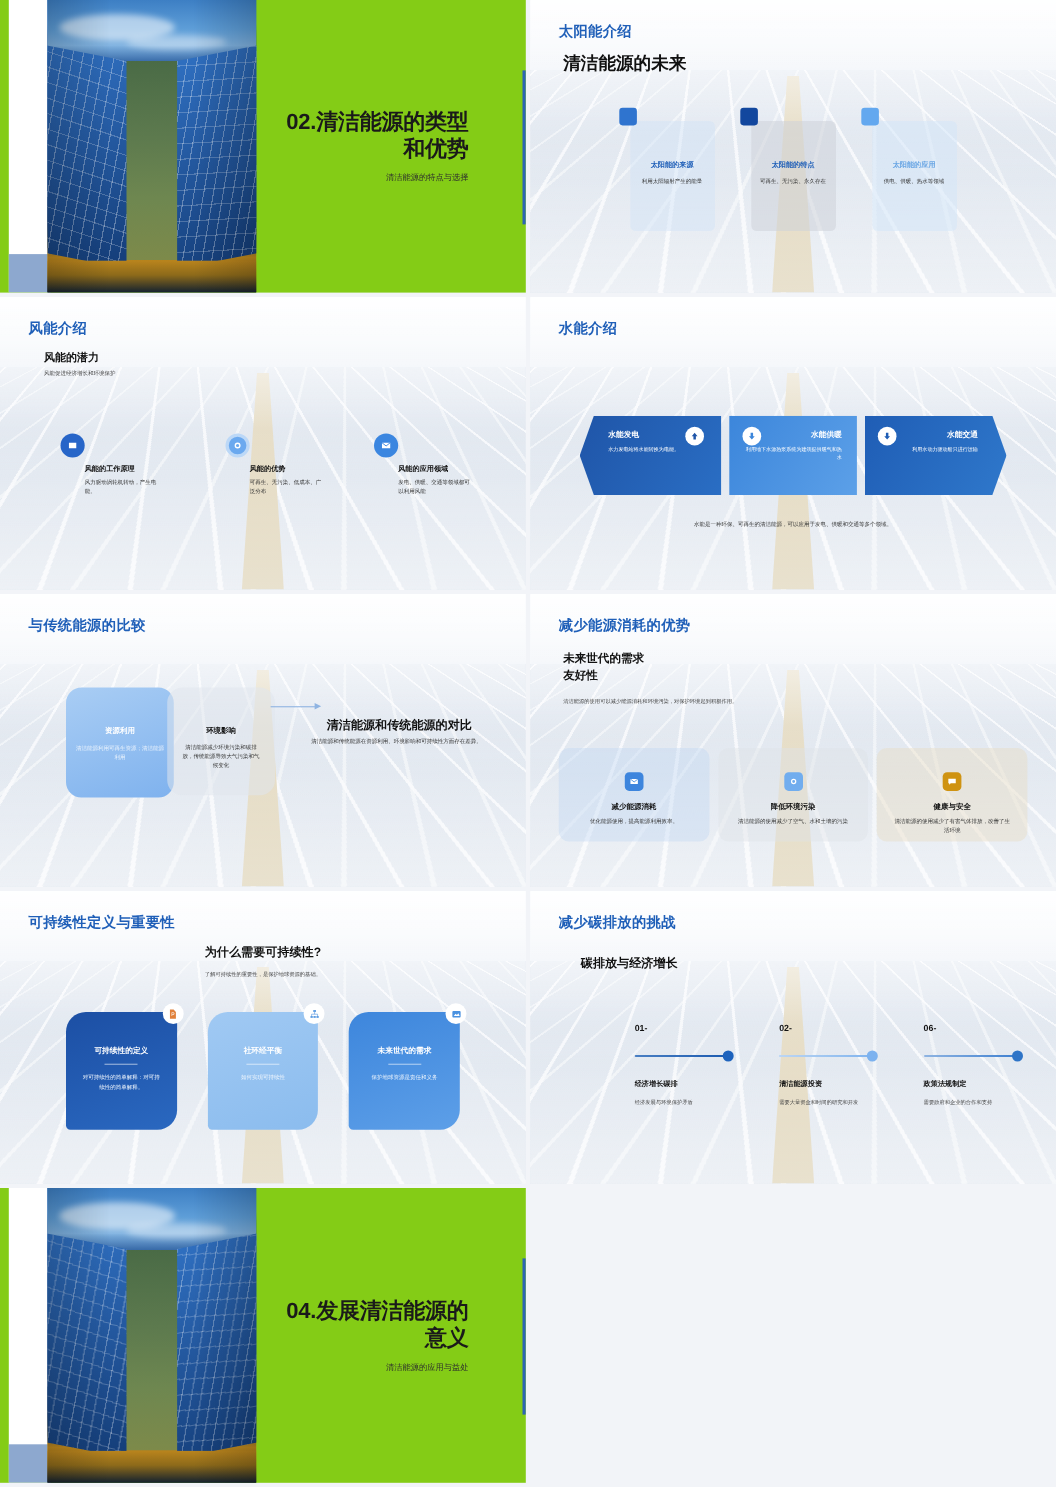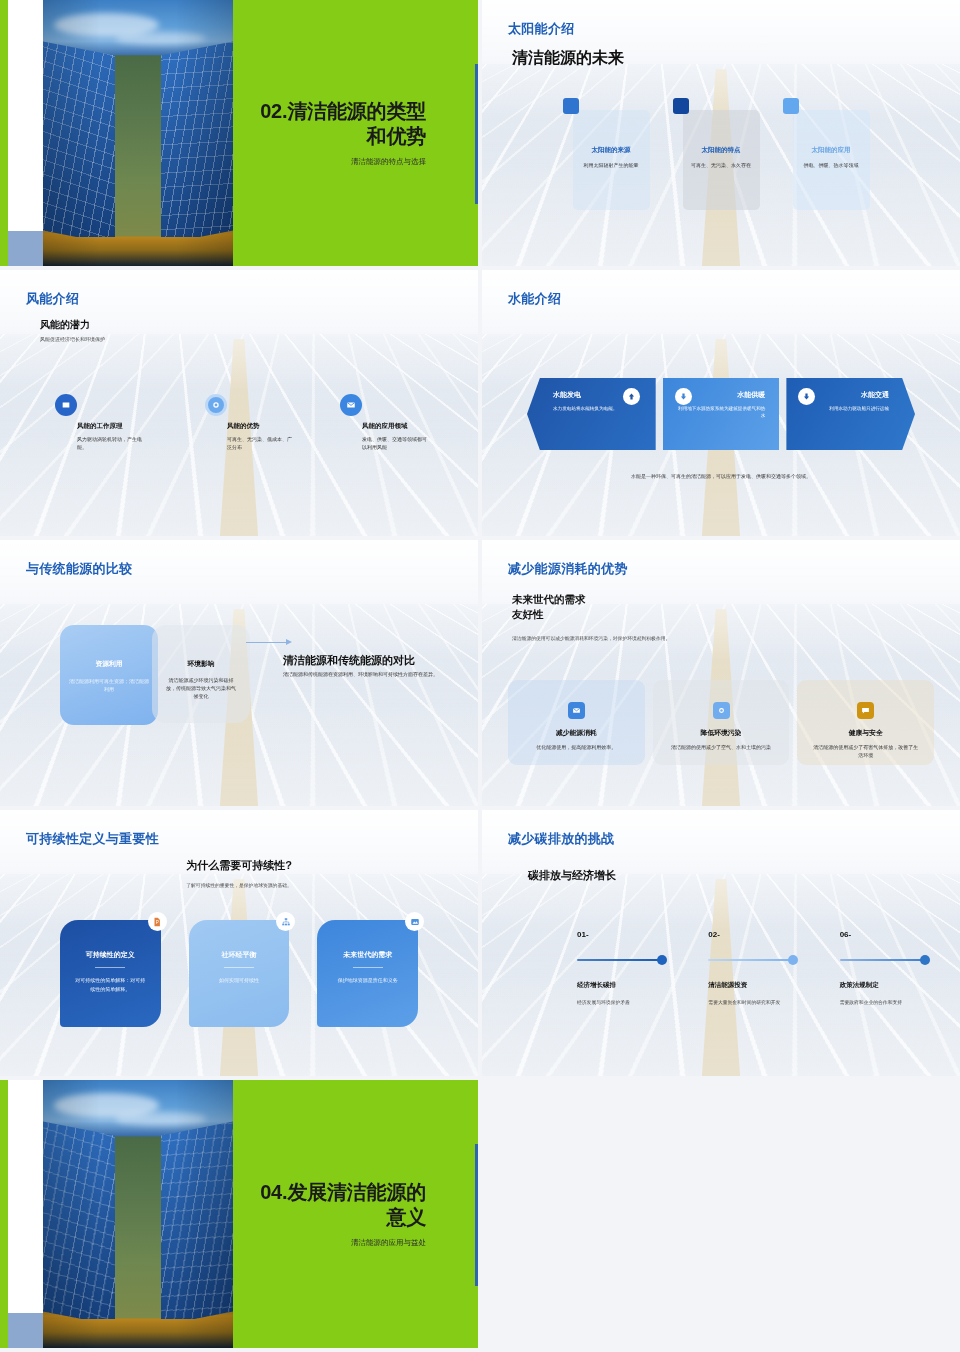--- a/index.html
+++ b/index.html
@@ -160,21 +160,21 @@
   .cmp .midcard {
     position:absolute; left:152px; top:85px; width:98px; height:98px; border-radius:14px;
     background:rgba(224,230,237,.55); text-align:center; padding-top:34px;
   }
   .cmp .midcard .t { font-size:6.8px; font-weight:bold; color:#111; }
   .cmp .midcard .d { font-size:5px; color:#333; margin-top:7px; line-height:1.6; padding:0 12px; }
   .cmp .arrow { position:absolute; left:246px; top:99px; width:48px; height:6px; }
   .cmp .arrow .ln { position:absolute; left:0; top:3px; width:42px; height:1px; background:#8fb4e2; }
   .cmp .arrow .hd { position:absolute; left:40px; top:0px; width:0; height:0; border-left:6px solid #8fb4e2; border-top:3px solid transparent; border-bottom:3px solid transparent; }
   .cmp .rt { position:absolute; left:283px; top:114px; width:160px; }
-  .cmp .rt .t { font-size:11px; font-weight:bold; color:#111; line-height:1.25; }
+  .cmp .rt .t { font-size:11px; font-weight:bold; color:#111; line-height:1.25;text-align:center; }
   .cmp .rt .d { font-size:5px; color:#333; margin-top:2px; line-height:1.7; }
 
   
   .red .h2 { position:absolute; left:30px; top:52px; font-size:10.5px; font-weight:bold; color:#111; line-height:1.4; }
   .red .h3 { position:absolute; left:30px; top:95px; font-size:4.8px; color:#444; line-height:1.7; width:170px; }
   .red .cards { position:absolute; left:26px; right:26px; top:140px; display:flex; gap:8px; }
   .red .card { flex:1; height:85px; border-radius:9px; text-align:center; padding-top:22px; }
   .red .k1 { background:rgba(189,214,243,.38); }
   .red .k2 { background:rgba(222,226,231,.45); }
   .red .k3 { background:rgba(231,219,196,.45); }

